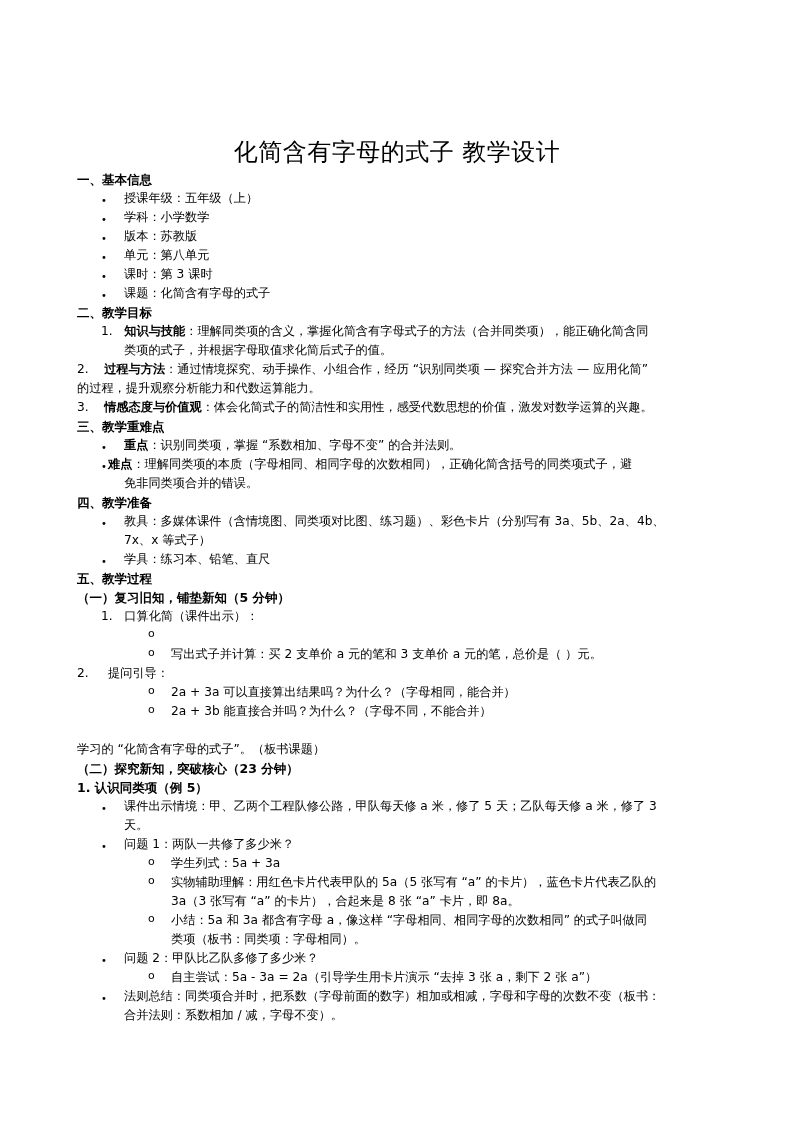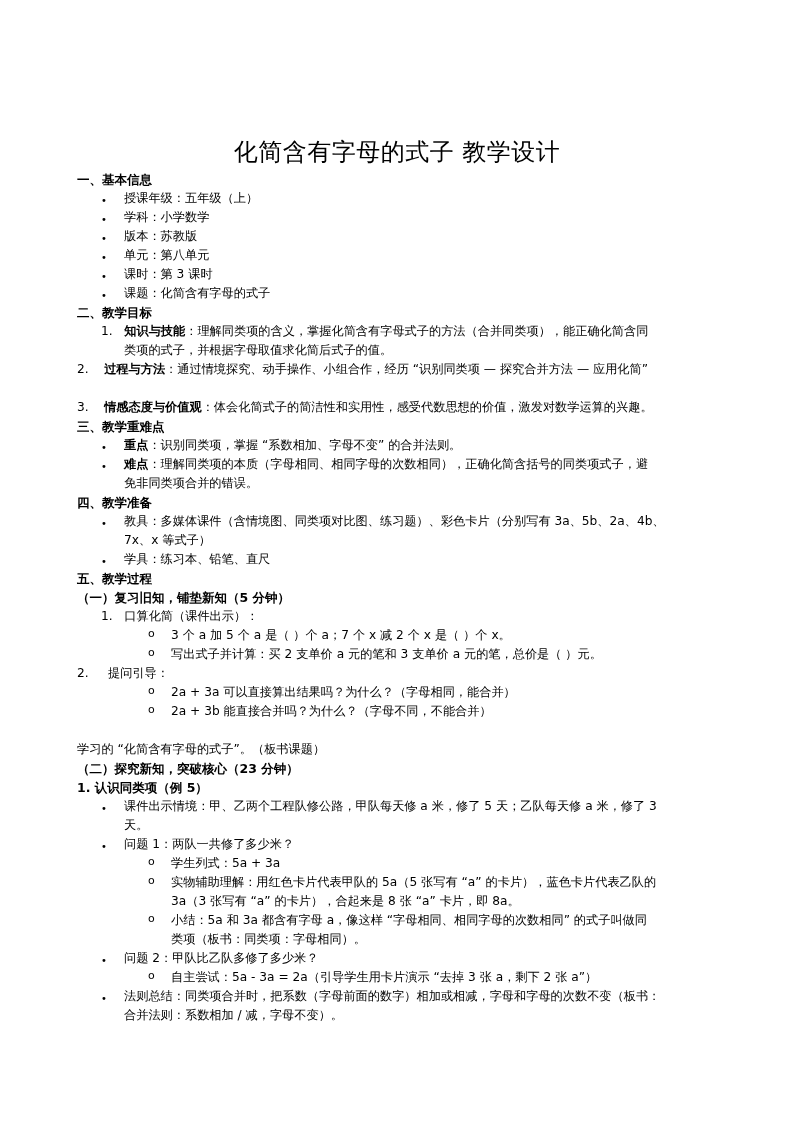--- a/index.html
+++ b/index.html
@@ -38,52 +38,52 @@
   <div class="ln h" style="left:77px;top:303px;">二、教学目标</div>
   <div class="ln" style="left:101px;top:322px;">
     <span>1.</span>&nbsp;&nbsp;
     <span class="b">知识与技能</span><span>：理解同类项的含义，掌握化简含有字母式子的方法（合并同类项），能正确化简含同</span>
   </div>
   <div class="ln" style="left:124px;top:341px;">类项的式子，并根据字母取值求化简后式子的值。</div>
   <div class="ln" style="left:77px;top:360px;">
     <span>2.</span>&nbsp;&nbsp;&nbsp;
     <span class="b">过程与方法</span><span>：通过情境探究、动手操作、小组合作，经历 “识别同类项 — 探究合并方法 — 应用化简”</span>
   </div>
+  <div class="ln" style="left:77px;top:379px;">的过程，提升观察分析能力和代数运算能力。</div>
   <div class="ln" style="left:77px;top:398px;">
     <span>3.</span>&nbsp;&nbsp;&nbsp;
     <span class="b">情感态度与价值观</span><span>：体会化简式子的简洁性和实用性，感受代数思想的价值，激发对数学运算的兴趣。</span>
   </div>
 
   <div class="ln h" style="left:77px;top:417px;">三、教学重难点</div>
   <span class="bul" style="left:101px;top:442px;">•</span>
   <div class="ln" style="left:124px;top:436px;">
     <span class="b">重点</span><span>：识别同类项，掌握 “系数相加、字母不变” 的合并法则。</span>
   </div>
   <span class="bul" style="left:101px;top:461px;">•</span>
-  <div class="ln" style="left:124px;top:455px;">
+  <div class="ln" style="left:108px;top:455px;">
     <span class="b">难点</span><span>：理解同类项的本质（字母相同、相同字母的次数相同），正确化简含括号的同类项式子，避</span>
   </div>
   <div class="ln" style="left:124px;top:474px;">免非同类项合并的错误。</div>
 
   <div class="ln h" style="left:77px;top:493px;">四、教学准备</div>
   <span class="bul" style="left:101px;top:518px;">•</span>
   <div class="ln" style="left:124px;top:512px;">教具：多媒体课件（含情境图、同类项对比图、练习题）、彩色卡片（分别写有 3a、5b、2a、4b、</div>
   <div class="ln" style="left:124px;top:531px;">7x、x 等式子）</div>
   <span class="bul" style="left:101px;top:556px;">•</span>
   <div class="ln" style="left:124px;top:550px;">学具：练习本、铅笔、直尺</div>
 
   <div class="ln h" style="left:77px;top:569px;">五、教学过程</div>
   <div class="ln h" style="left:77px;top:588px;">（一）复习旧知，铺垫新知（5 分钟）</div>
 
   <div class="ln" style="left:101px;top:607px;">
     <span>1.</span>&nbsp;&nbsp;
     <span>口算化简（课件出示）：</span>
   </div>
   <span class="circ" style="left:148px;top:627px;">o</span>
-  <div class="ln" style="left:171px;top:626px;">3 个 a 加 5 个 a 是（ ）个 a；7 个 x 减 2 个 x 是（ ）个 x。</div>
   <span class="circ" style="left:148px;top:646px;">o</span>
   <div class="ln" style="left:171px;top:645px;">写出式子并计算：买 2 支单价 a 元的笔和 3 支单价 a 元的笔，总价是（ ）元。</div>
 
   <div class="ln" style="left:77px;top:664px;">
     <span>2.</span>&nbsp;&nbsp;&nbsp;&nbsp;
     <span>提问引导：</span>
   </div>
   <span class="circ" style="left:148px;top:684px;">o</span>
   <div class="ln" style="left:171px;top:683px;">2a + 3a 可以直接算出结果吗？为什么？（字母相同，能合并）</div>
   <span class="circ" style="left:148px;top:703px;">o</span>

